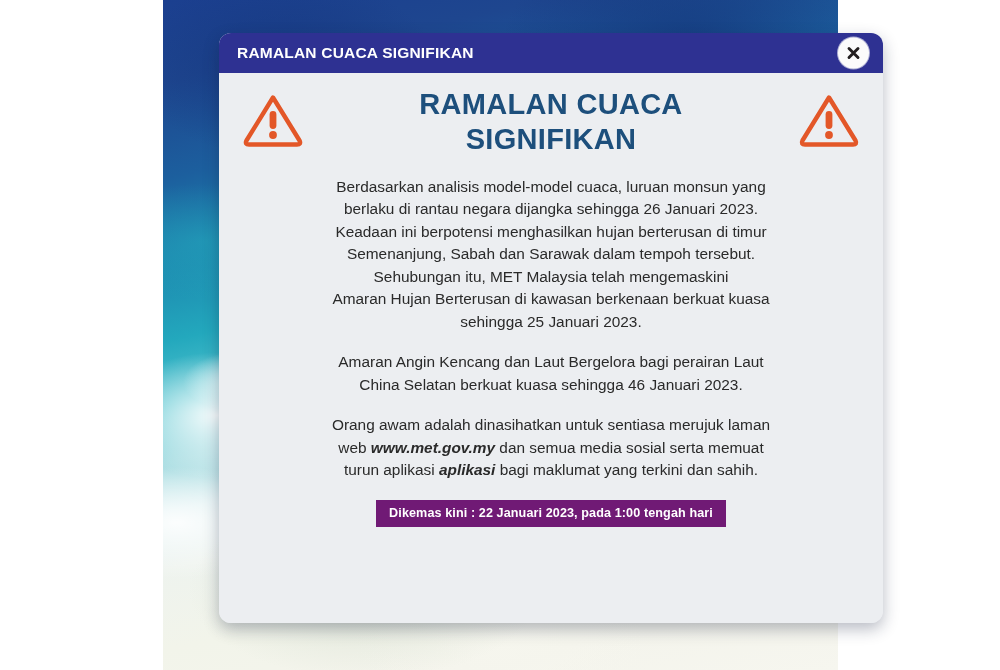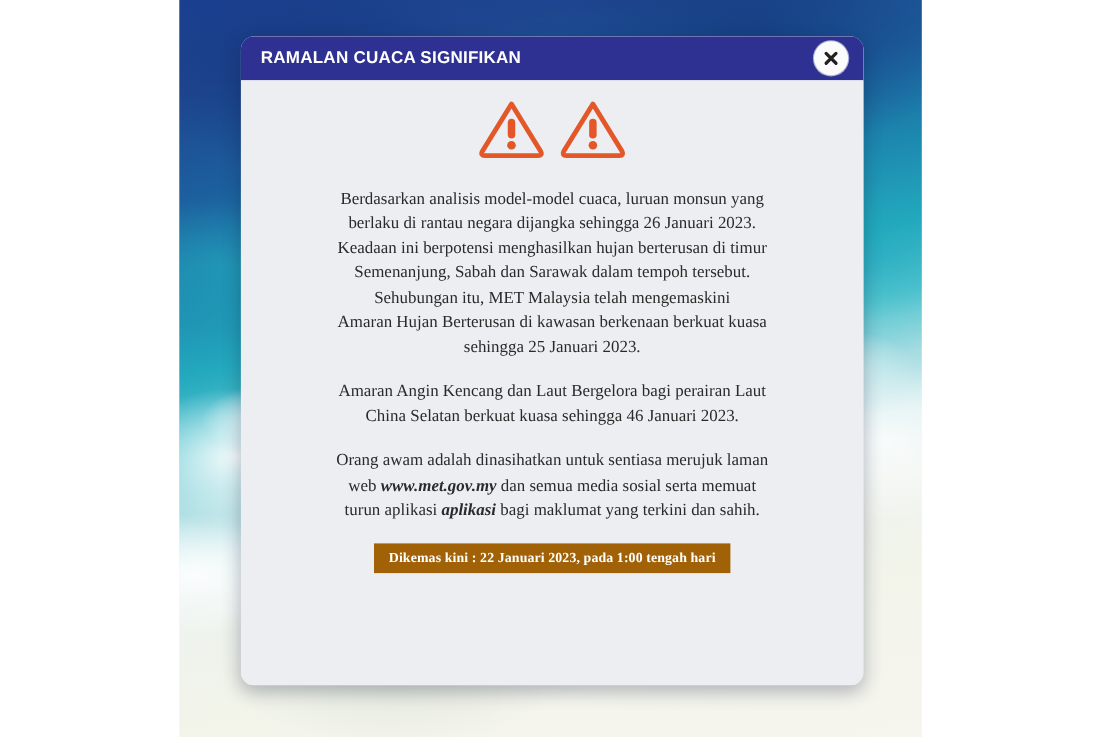--- a/index.html
+++ b/index.html
@@ -74,21 +74,21 @@
       radial-gradient(ellipse 70px 40px at 30% 63%, rgba(255,255,255,0.8) 0%, rgba(255,255,255,0) 68%),
       radial-gradient(ellipse 110px 50px at 88% 50%, rgba(230,246,248,0.7) 0%, rgba(230,246,248,0) 70%);
     pointer-events: none;
   }
 
   
   #dialog {
     position: absolute;
     left: 219px;
     top: 33px;
-    width: 566px;
+    width: 664px;
     height: 590px;
     border-radius: 12px;
     box-shadow: 0 6px 16px rgba(20,30,60,0.30);
     overflow: hidden;
     background: #eceef1;
   }
 
   #titlebar {
     position: relative;
     height: 40px;
@@ -150,34 +150,33 @@
     white-space: pre-line;
   }
 
   
   #paragraphs {
     padding: 18px 34px 0 34px;
     text-align: center;
     color: #2a2a2a;
     font-size: 15.4px;
     line-height: 1.46;
-    font-family: Liberation Serif, serif;
   }
   .para { margin: 0 0 18px 0; white-space: pre-line; }
   .para:last-child { margin-bottom: 0; }
   .bi { font-weight: 700; font-style: italic; margin-top: 17px; }
 
   
   #timestamp-wrap {
     margin-top: 16px;
     display: flex;
     justify-content: center;
   }
   #timestamp {
-    background: #a16207;
+    background: #701a75;
     color: #ffffff;
     font-size: 12.6px;
     font-weight: 700;
     padding: 4px 13px 5px 13px;
     letter-spacing: 0.1px;
     white-space: nowrap;
   }
 </style>
 </head>
 <body>
@@ -205,20 +204,22 @@
       <div id="heading-row">
 
         <span class="warn-tri">
           <svg width="64" height="60" viewBox="0 0 64 60">
             <path d="M32 7.5 L58.5 50.5 Q60.5 54.5 56 54.5 L8 54.5 Q3.5 54.5 5.5 50.5 Z" fill="none" stroke="#e35728" stroke-width="4.4" stroke-linejoin="round"></path>
             <rect x="28.6" y="21" width="6.8" height="18" rx="3.4" fill="#e35728"></rect>
             <circle cx="32" cy="45" r="3.9" fill="#e35728"></circle>
           </svg>
         </span>
 
+        <div id="headline">RAMALAN CUACA
+SIGNIFIKAN</div>
 
         <span class="warn-tri">
           <svg width="64" height="60" viewBox="0 0 64 60">
             <path d="M32 7.5 L58.5 50.5 Q60.5 54.5 56 54.5 L8 54.5 Q3.5 54.5 5.5 50.5 Z" fill="none" stroke="#e35728" stroke-width="4.4" stroke-linejoin="round"></path>
             <rect x="28.6" y="21" width="6.8" height="18" rx="3.4" fill="#e35728"></rect>
             <circle cx="32" cy="45" r="3.9" fill="#e35728"></circle>
           </svg>
         </span>
       </div>
 

